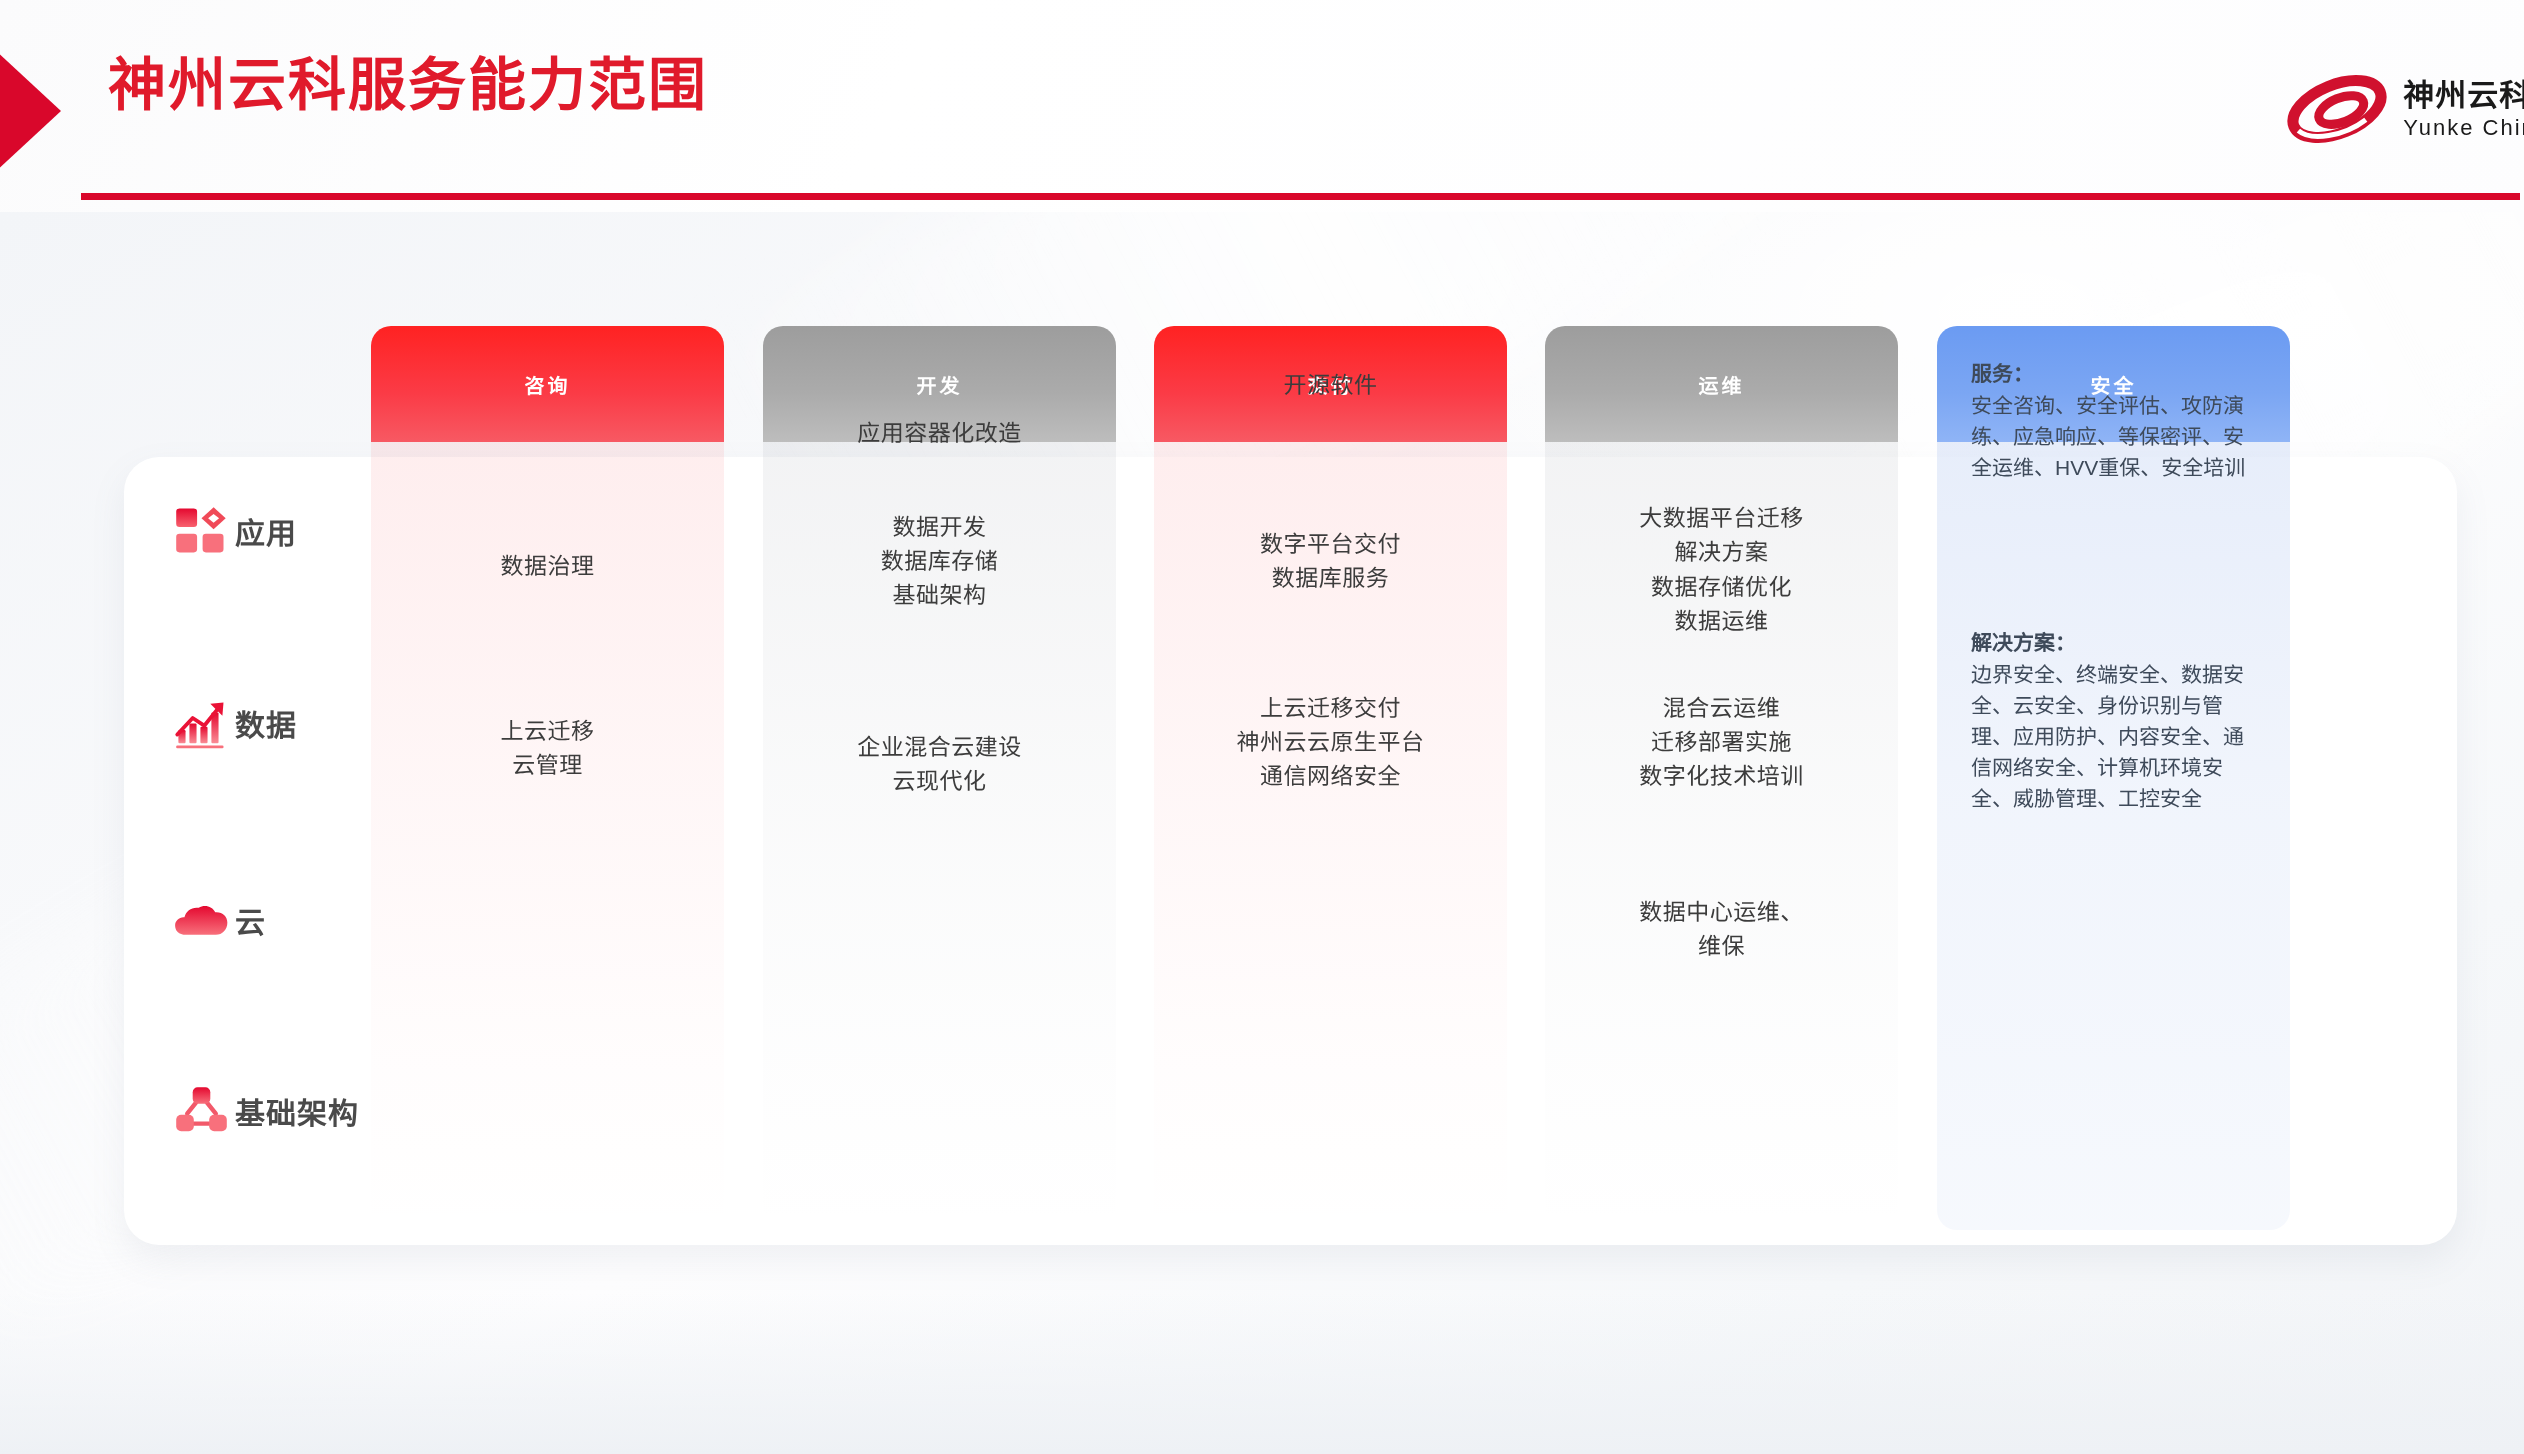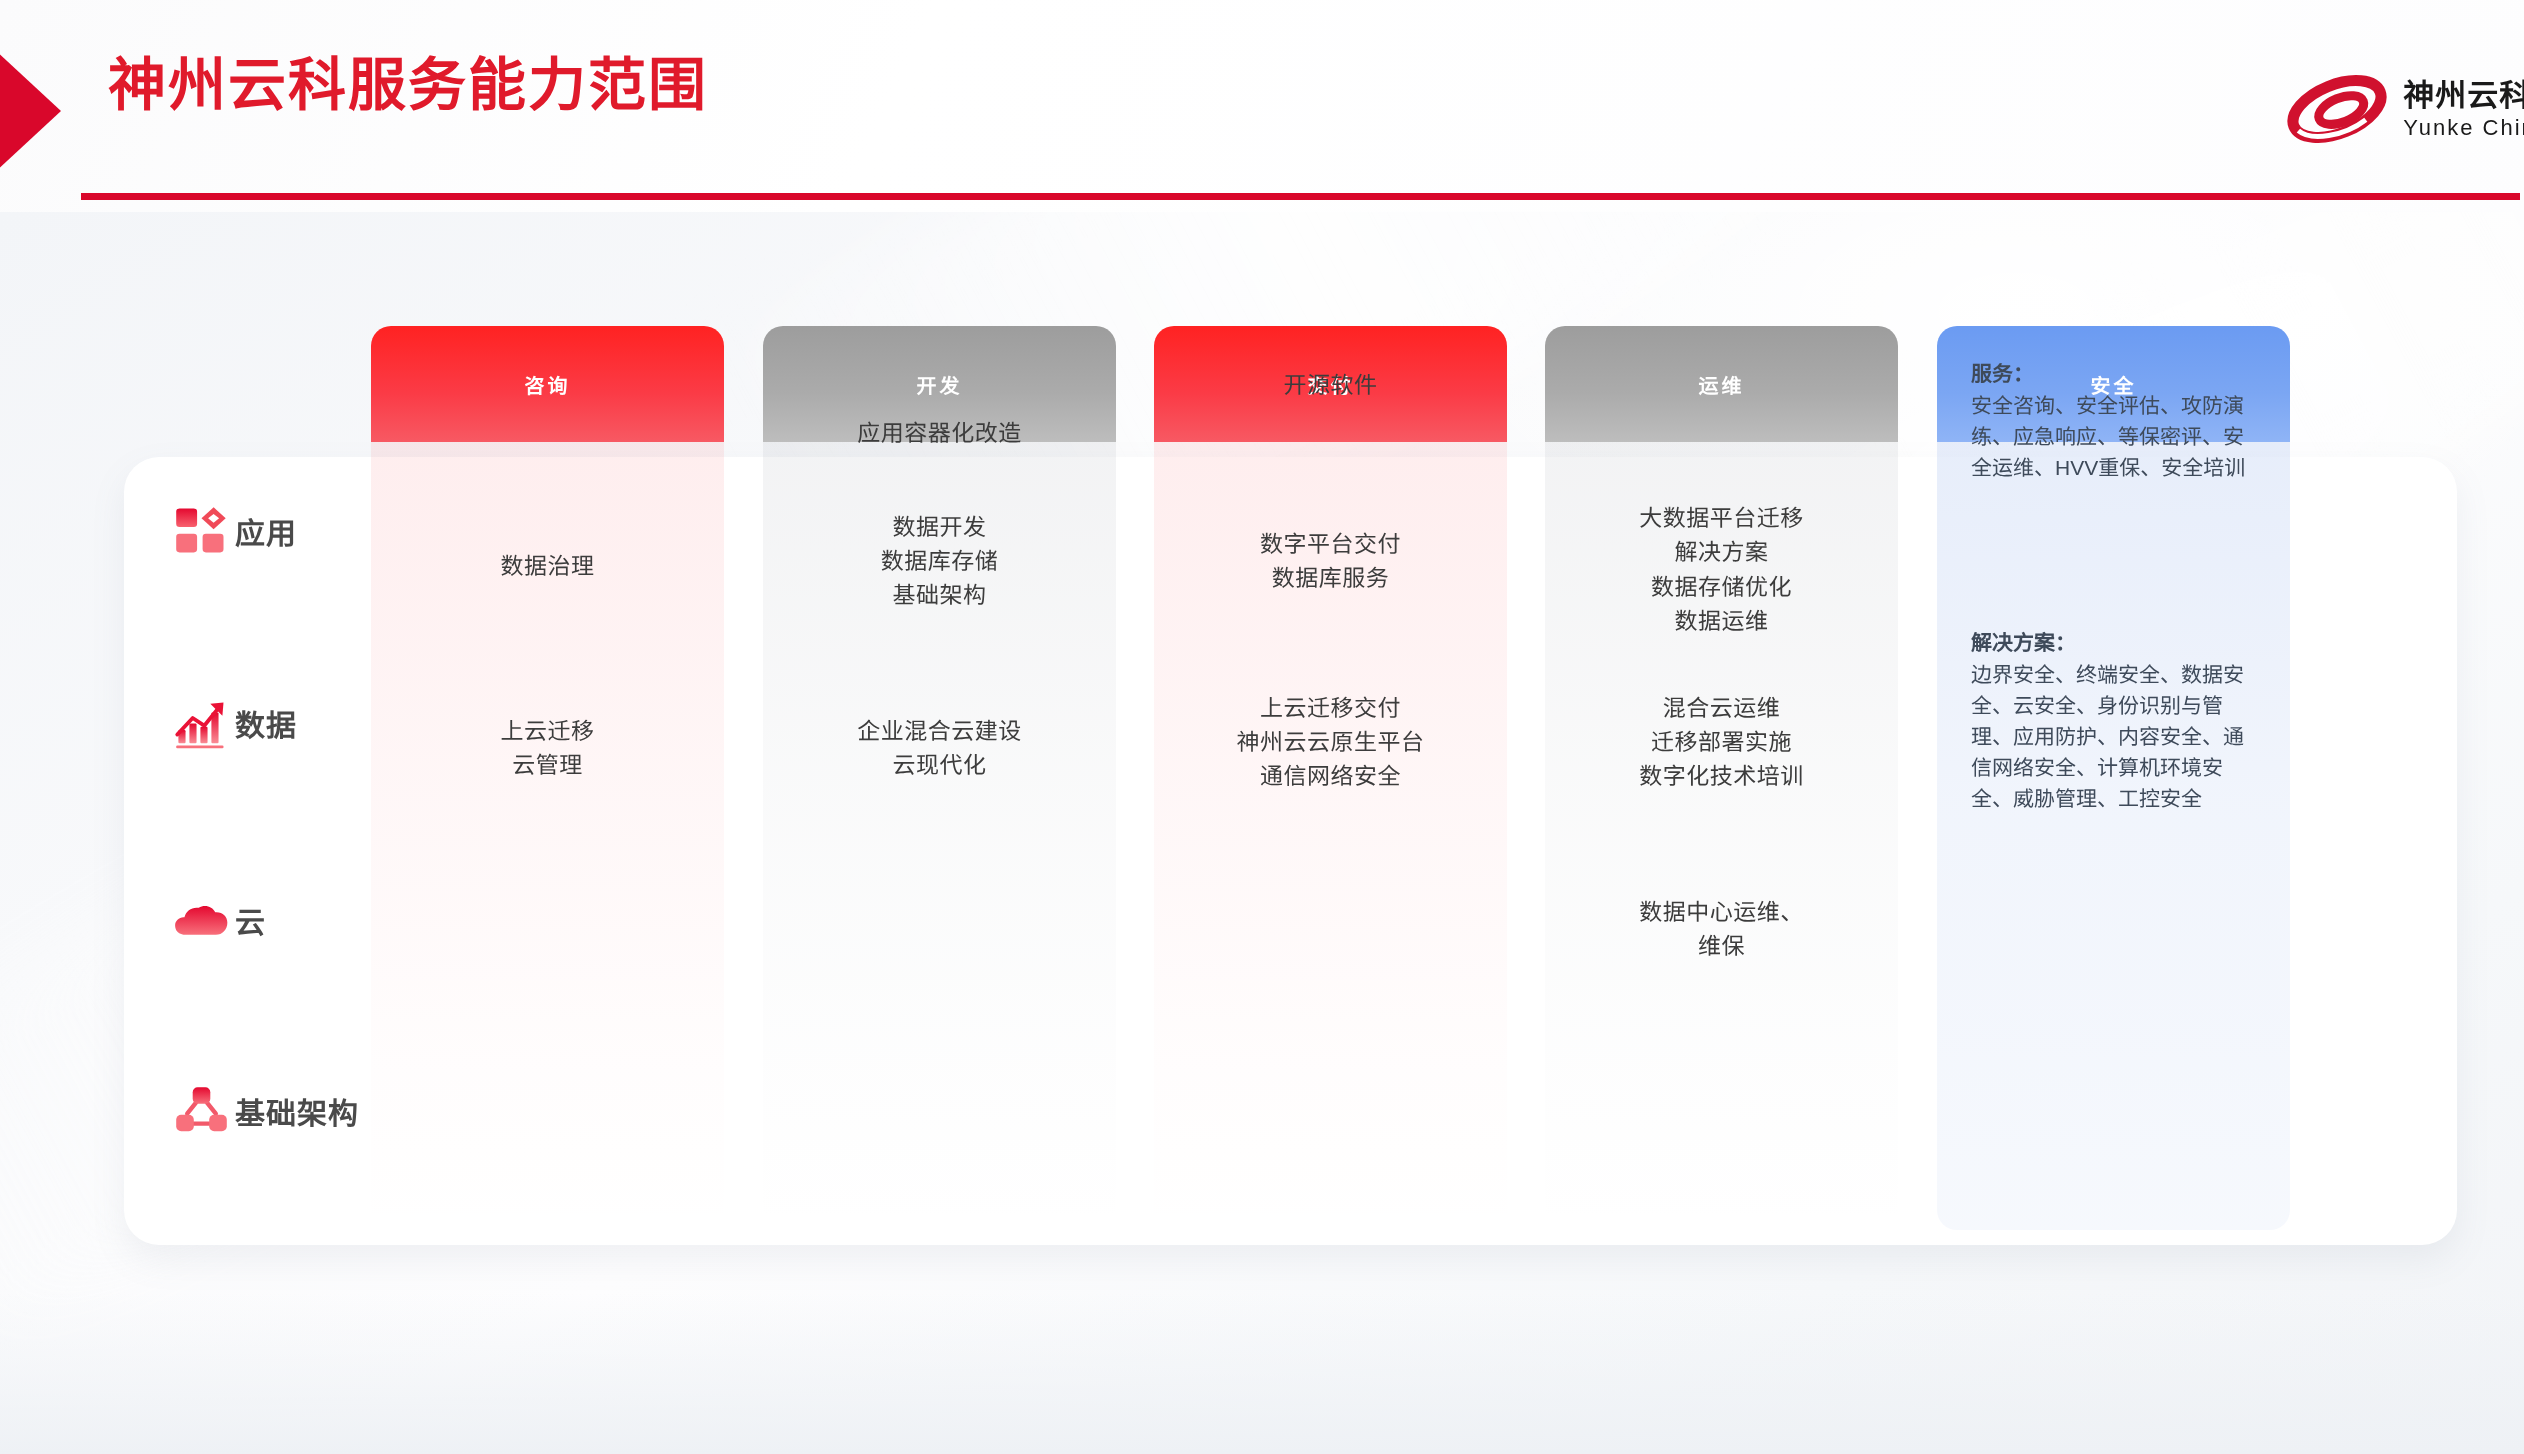--- a/index.html
+++ b/index.html
@@ -243,21 +243,21 @@
       <div class="col-head gray">开发</div>
       <div class="col-body gray"></div>
       <div class="cell" style="top:28px;height:96px;justify-content:flex-end;">
         <span class="ln">应用容器化改造</span>
       </div>
       <div class="cell" style="top:162px;height:146px;">
         <span class="ln">数据开发</span>
         <span class="ln">数据库存储</span>
         <span class="ln">基础架构</span>
       </div>
-      <div class="cell" style="top:364px;height:116px;">
+      <div class="cell" style="top:380px;height:116px;">
         <span class="ln">企业混合云建设</span>
         <span class="ln">云现代化</span>
       </div>
     </div>
 
     <div class="col" style="left:1030px;">
       <div class="col-head red">交付</div>
       <div class="col-body red"></div>
       <div class="cell" style="top:11px;height:96px;">
         <span class="ln">开源软件</span>

